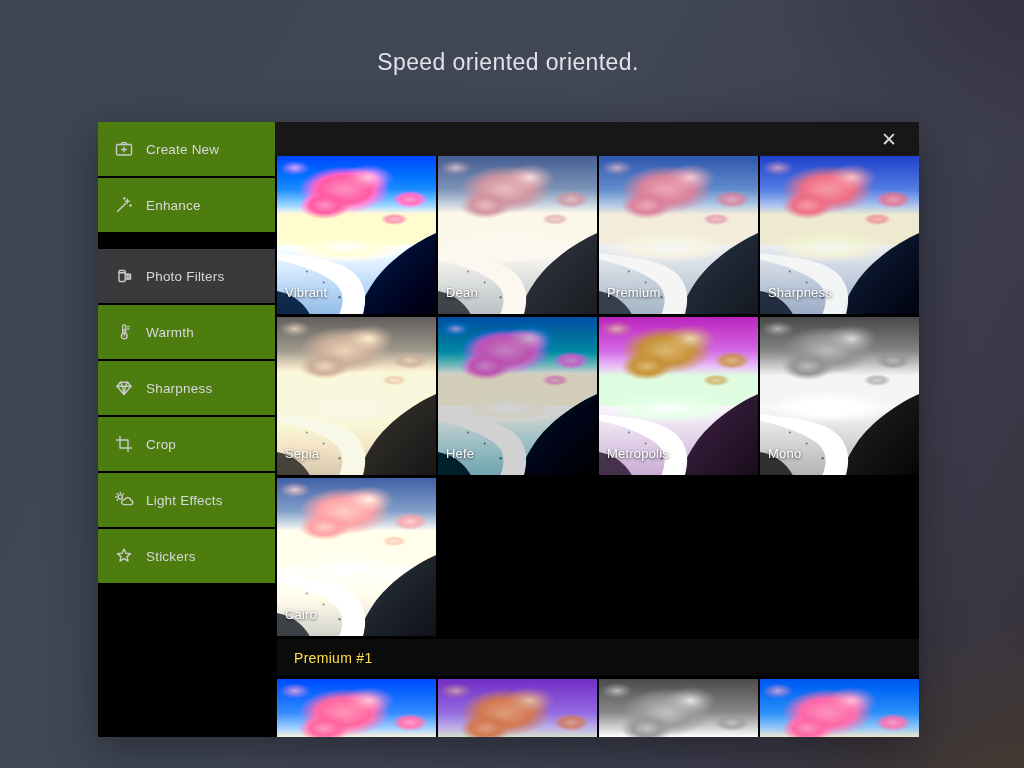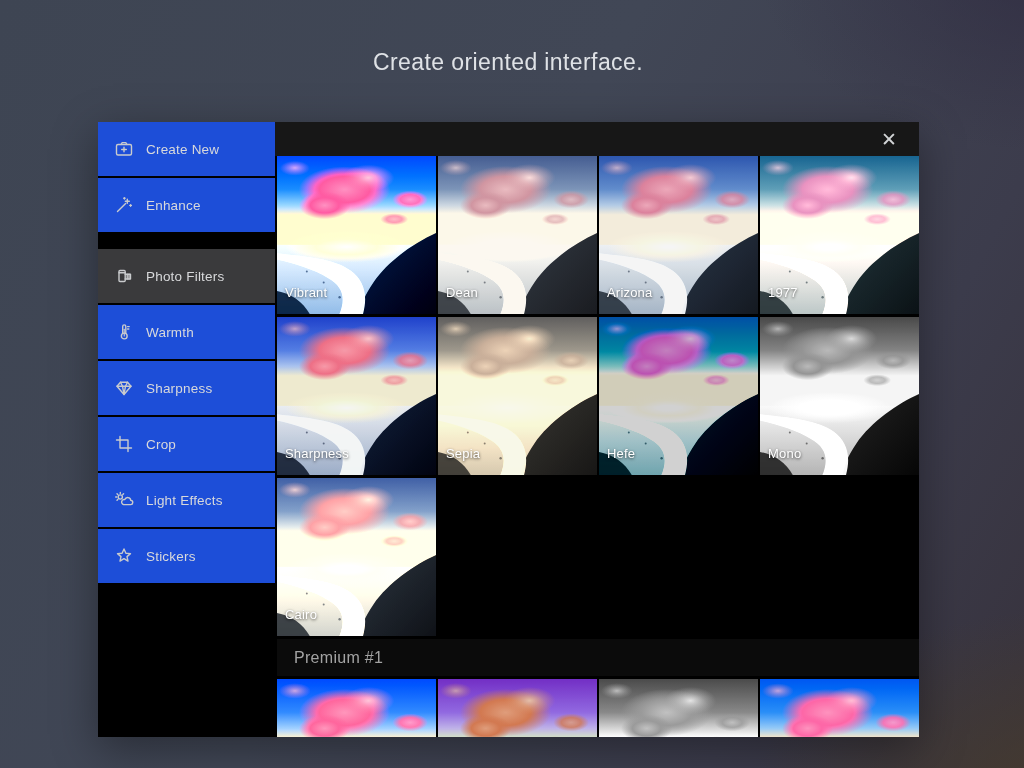--- a/index.html
+++ b/index.html
@@ -17,21 +17,21 @@
     color:#dfe2e6;
   }
   .panel{
     position:absolute;left:98px;top:122px;width:821px;height:615px;
     display:flex;overflow:hidden;background:#000;
     box-shadow:0 12px 42px rgba(0,0,0,.38);
   }
   
   .sidebar{width:177px;background:#000;flex:none;display:flex;flex-direction:column;}
   .srow{
-    height:54px;margin-bottom:2px;flex:none;background:#1d4ed8;
+    height:54px;margin-bottom:2px;flex:none;background:#4d7c0f;
     display:flex;align-items:center;padding-left:15px;box-sizing:border-box;cursor:pointer;
   }
   .srow.sel{background:#3a3a3c;margin-top:15px;}
   .sicon{width:21px;height:20px;flex:none;display:flex;align-items:center;justify-content:center;}
   .slabel{margin-left:12px;font-size:13.5px;color:#d8d9db;letter-spacing:.2px;}
   
   .content{flex:1;display:flex;flex-direction:column;background:#000;position:relative;}
   .topbar{height:34px;flex:none;background:#171717;position:relative;}
   .close-btn{
     position:absolute;right:16px;top:0;height:34px;width:28px;
@@ -52,21 +52,21 @@
   .cell.empty{cursor:default;}
   .photo{width:100%;height:100%;display:block;}
   .flabel{
     position:absolute;left:8px;bottom:14px;font-size:13px;color:#fff;
     letter-spacing:.2px;text-shadow:0 1px 3px rgba(0,0,0,.75);
   }
   .premiumbar{
     grid-column:1 / -1;background:#0b0b0b;display:flex;align-items:center;
     padding-left:17px;box-sizing:border-box;
   }
-  .premiumbar span{font-size:16px;color:#a3a3a3;letter-spacing:.3px;}
+  .premiumbar span{font-size:14px;color:#fde047;letter-spacing:.3px;}
   
   .f-vibrant    .photo{filter:saturate(1.75) contrast(1.2);}
   .f-dean       .photo{filter:saturate(.55) brightness(1.12) contrast(.9) sepia(.12);}
   .f-arizona    .photo{filter:saturate(.8) brightness(1.06) contrast(.92);}
   .f-1977      .photo{filter:sepia(.25) hue-rotate(-25deg) saturate(.9) brightness(1.08);}
   .f-barselona  .photo{filter:saturate(1.05) contrast(1.1) hue-rotate(8deg) brightness(.96);}
   .f-sepia      .photo{filter:sepia(.85) saturate(.75) contrast(.95);}
   .f-hefe       .photo{filter:saturate(1.5) contrast(1.3) hue-rotate(-28deg) brightness(.82);}
   .f-metropolis .photo{filter:hue-rotate(68deg) saturate(1.15) brightness(1.05);}
   .f-mono       .photo{filter:grayscale(1) contrast(1.08) brightness(1.02);}
@@ -123,21 +123,21 @@
       <path d="M160,78 C138,88 112,106 97,128 C88,141 84,152 83,162 L162,162 Z" fill="url(#gHill)"></path>
       <path d="M-4,98 C30,102 58,104 74,116 C88,126 92,142 86,162 L62,162 C70,144 66,132 52,124 C36,114 14,108 -4,104 Z" fill="#f4f8fb" opacity=".95"></path>
       <path d="M-4,136 C12,138 26,146 34,162 L-4,162 Z" fill="#14202f" opacity=".85"></path>
       <circle cx="30" cy="117" r="1" fill="#22324a" opacity=".6"></circle>
       <circle cx="47" cy="128" r="1" fill="#22324a" opacity=".6"></circle>
       <circle cx="63" cy="143" r="1.2" fill="#22324a" opacity=".6"></circle>
     </symbol>
   </defs>
 </svg>
 
-<h1 class="page-title">Create oriented interface.</h1>
+<h1 class="page-title">Speed oriented oriented.</h1>
 
 <div class="panel">
 
   <aside class="sidebar">
     <div class="srow">
       <span class="sicon">
         <svg class="icon-svg" width="20" height="20" viewBox="0 0 20 20">
             <rect x="2.5" y="5.5" width="15" height="10.5" rx="1.5"></rect>
             <path d="M7 5.5 L8.2 3.6 h3.6 L13 5.5"></path>
             <path d="M10 8.2 v4.6 M7.7 10.5 h4.6"></path>
@@ -235,46 +235,46 @@
       <div class="cell f-dean">
         <svg class="photo" viewBox="0 0 160 160" preserveAspectRatio="none">
             <use href="#scene"></use>
           </svg>
         <span class="flabel">Dean</span>
       </div>
       <div class="cell f-arizona">
         <svg class="photo" viewBox="0 0 160 160" preserveAspectRatio="none">
             <use href="#scene"></use>
           </svg>
-        <span class="flabel">Arizona</span>
-      </div>
-      <div class="cell f-1977">
-        <svg class="photo" viewBox="0 0 160 160" preserveAspectRatio="none">
-            <use href="#scene"></use>
-          </svg>
-        <span class="flabel">1977</span>
+        <span class="flabel">Premium</span>
       </div>
 
       <div class="cell f-barselona">
         <svg class="photo" viewBox="0 0 160 160" preserveAspectRatio="none">
             <use href="#scene"></use>
           </svg>
         <span class="flabel">Sharpness</span>
       </div>
       <div class="cell f-sepia">
         <svg class="photo" viewBox="0 0 160 160" preserveAspectRatio="none">
             <use href="#scene"></use>
           </svg>
         <span class="flabel">Sepia</span>
       </div>
       <div class="cell f-hefe">
         <svg class="photo" viewBox="0 0 160 160" preserveAspectRatio="none">
             <use href="#scene"></use>
           </svg>
         <span class="flabel">Hefe</span>
+      </div>
+      <div class="cell f-metropolis">
+        <svg class="photo" viewBox="0 0 160 160" preserveAspectRatio="none">
+            <use href="#scene"></use>
+          </svg>
+        <span class="flabel">Metropolis</span>
       </div>
 
       <div class="cell f-mono">
         <svg class="photo" viewBox="0 0 160 160" preserveAspectRatio="none">
             <use href="#scene"></use>
           </svg>
         <span class="flabel">Mono</span>
       </div>
       <div class="cell f-cairo">
         <svg class="photo" viewBox="0 0 160 160" preserveAspectRatio="none">

